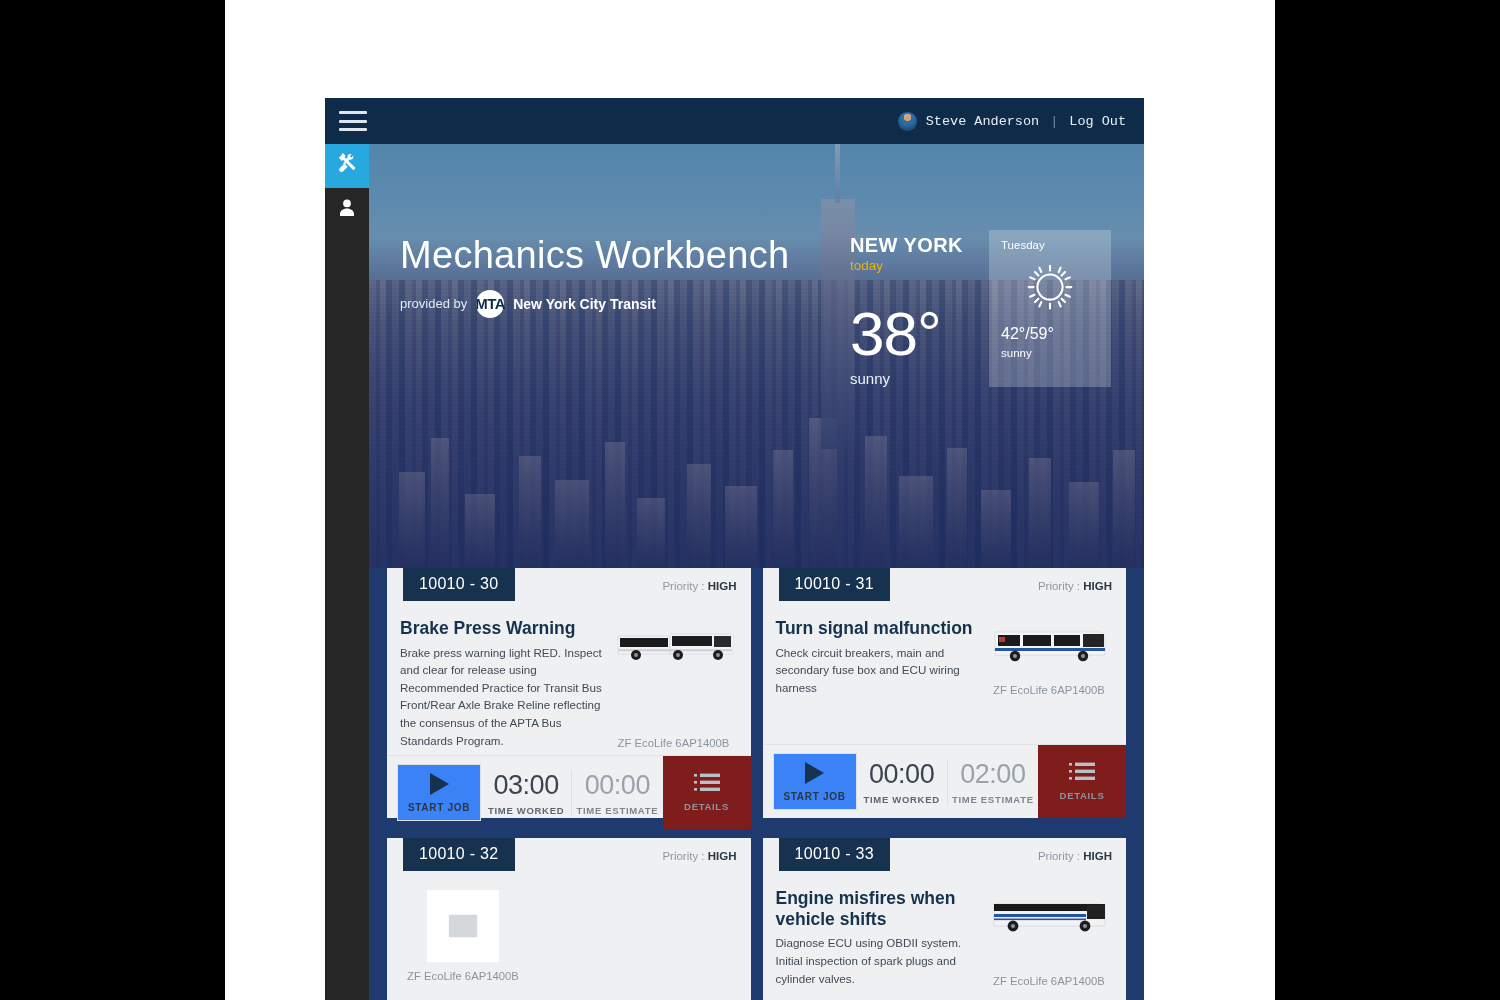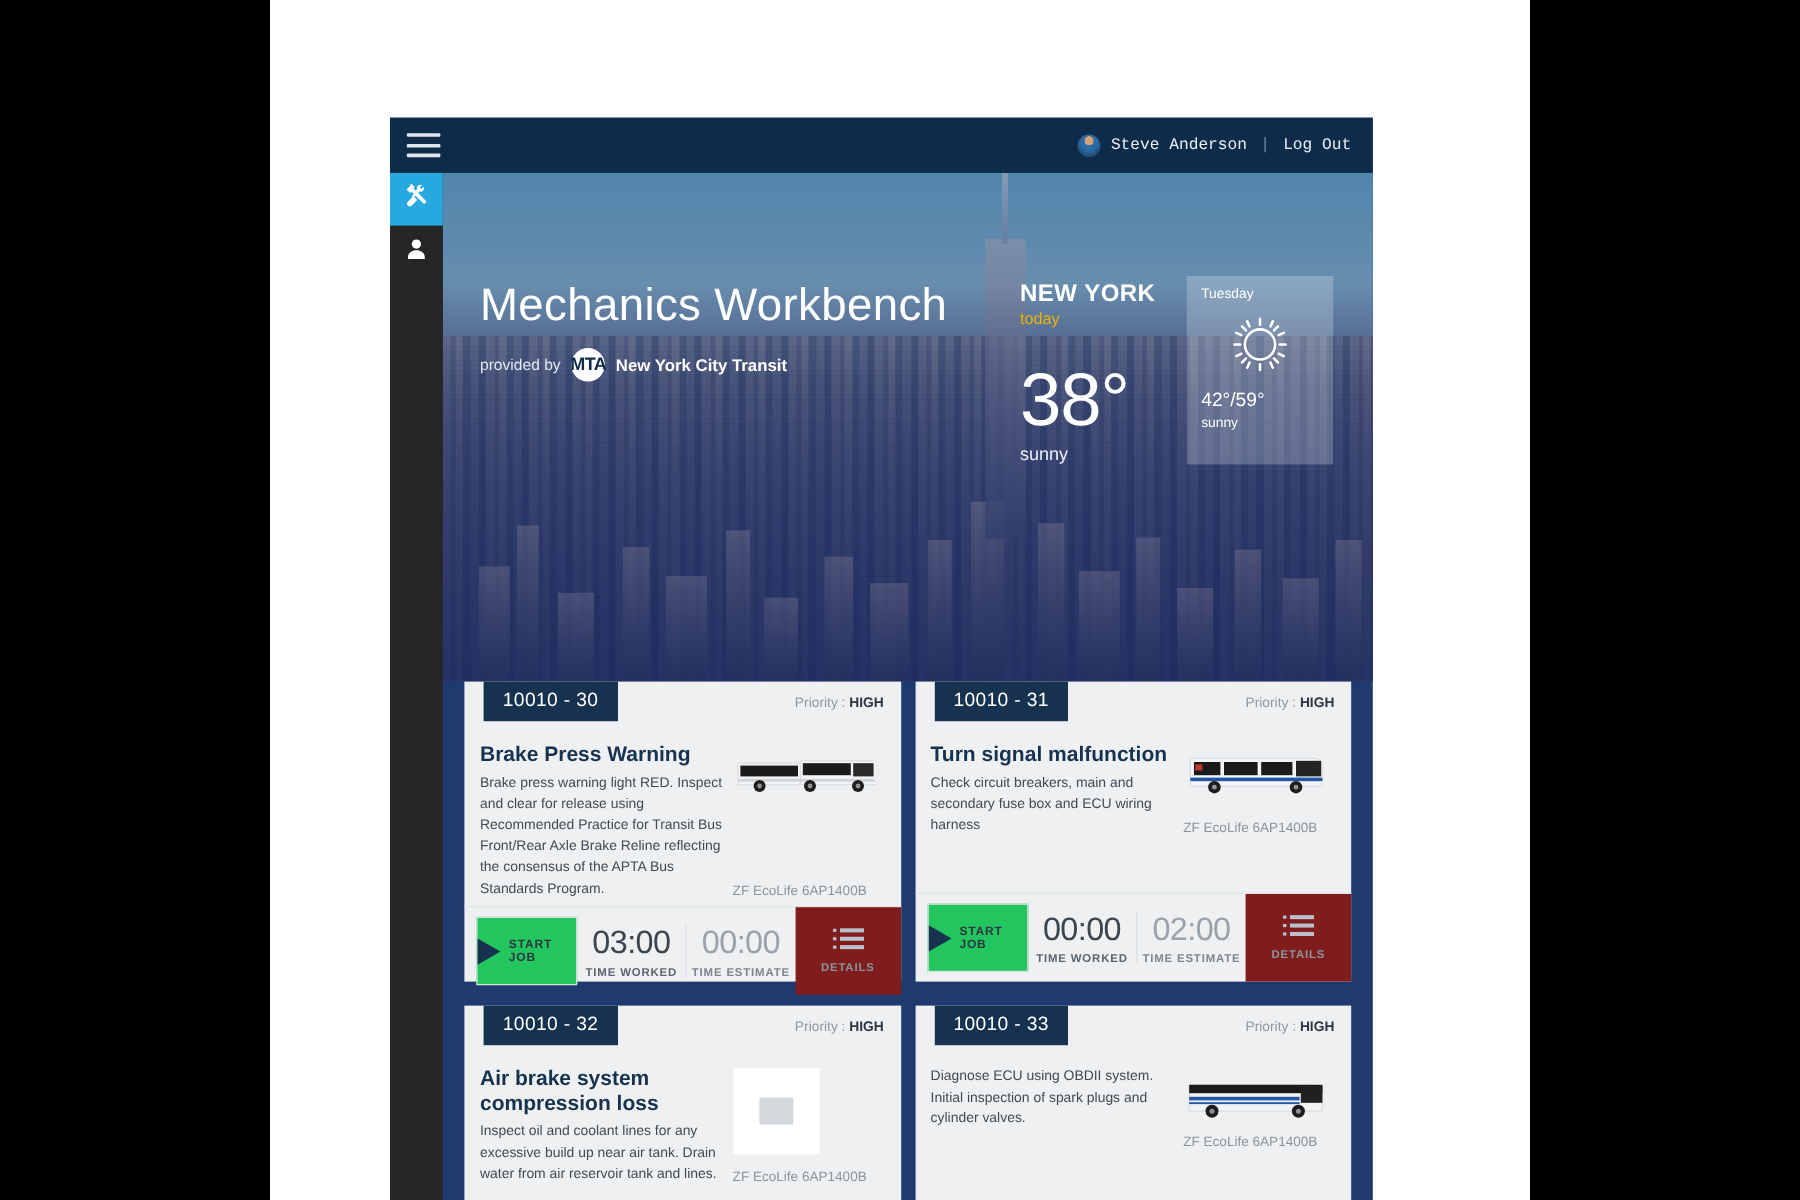--- a/index.html
+++ b/index.html
@@ -156,36 +156,36 @@
     font-size: 11.5px; color: #8f98a2;
   }
   .priority b { color: #2c3742; font-weight: 700; }
   .card-body { padding: 50px 14px 0 13px; display: flex; gap: 8px; }
   .card-text { flex: 1 1 auto; min-width: 0; }
   .card-text h3 {
     font-size: 17.5px; color: #16324f; font-weight: 700;
     line-height: 1.18; margin-bottom: 5px;
   }
   .card-text p { font-size: 11.6px; color: #404a54; line-height: 1.52; }
-  .card-media { width: 126px; flex: none; display: flex; flex-direction: column; align-items: flex-start; }
+  .card-media { width: 126px; flex: none; display: flex; flex-direction: column; align-items: center; }
   .bus { width: 120px; height: 46px; margin-top: 4px; }
   .photo-ph {
     width: 72px; height: 72px; background: #ffffff; margin-top: 2px;
     display: flex; align-items: center; justify-content: center;
   }
   .photo-ph svg { width: 34px; height: 34px; fill: #d4d8dc; }
   .model { font-size: 11.3px; color: #8b949d; margin-top: auto; padding-top: 8px; white-space: nowrap; }
 
   .card-foot {
     flex: none; height: 74px; display: flex; align-items: stretch;
     border-top: 1px solid #e1e4e7;
   }
   .startjob {
     width: 84px; margin: 8px 0 8px 10px; border: 1px solid #dcdfe3;
-    background: #22c55e; display: flex; flex-direction: row;
+    background: #3b82f6; display: flex; flex-direction: column;
     align-items: center; justify-content: center; gap: 7px; cursor: pointer;
   }
   .startjob .tri {
     width: 0; height: 0; border-left: 19px solid #16324f;
     border-top: 11px solid transparent; border-bottom: 11px solid transparent;
   }
   .startjob .lbl { font-size: 10px; font-weight: 700; color: #2c3742; letter-spacing: .7px; }
   .timer { flex: 1 1 0; display: flex; flex-direction: column; align-items: center; justify-content: center; gap: 4px; }
   .timer .val { font-size: 27px; font-weight: 300; color: #3a4550; letter-spacing: -.5px; }
   .timer.muted .val { color: #9aa2ab; }
@@ -424,44 +424,41 @@
             <span class="cap">DETAILS</span>
           </div>
         </div>
       </div>
 
       <div class="card">
         <div class="card-top">
           <div class="badge">10010 - 32</div>
           <div class="priority"><span>Priority : </span><b>HIGH</b></div>
           <div class="card-body">
-            <div class="card-text">
-              <h3>Air brake system compression loss</h3>
-              <p>Inspect oil and coolant lines for any excessive build up near air tank. Drain water from air reservoir tank and lines.</p>
-            </div>
             <div class="card-media">
               <div class="photo-ph">
                 <svg viewBox="0 0 24 24">
                   <path d="M3 4h18c.6 0 1 .4 1 1v14c0 .6-.4 1-1 1H3c-.6 0-1-.4-1-1V5c0-.6.4-1 1-1zm1 13.5 5-5.5 3.2 3.6L16 11l4 6.5H4z"></path>
                   <circle cx="8" cy="8.6" r="1.8"></circle>
                 </svg>
               </div>
               <span class="model">ZF EcoLife 6AP1400B</span>
             </div>
           </div>
         </div>
 
       </div>
 
       <div class="card">
         <div class="card-top">
           <div class="badge">10010 - 33</div>
           <div class="priority"><span>Priority : </span><b>HIGH</b></div>
           <div class="card-body">
             <div class="card-text">
+              <h3>Engine misfires when vehicle shifts</h3>
               <p>Diagnose ECU using OBDII system. Initial inspection of spark plugs and cylinder valves.</p>
             </div>
             <div class="card-media">
               <svg class="bus" viewBox="0 0 120 46">
                 <path d="M5 12h103c4 0 8 3 8 8v14H5z" fill="#f1f2f3" stroke="#cbcfd3" stroke-width=".6"></path>
                 <rect x="5" y="12" width="111" height="7" fill="#1a1a1a"></rect>
                 <rect x="98" y="13" width="18" height="14" fill="#202020"></rect>
                 <rect x="5" y="22" width="92" height="3" fill="#2455a4"></rect>
                 <rect x="5" y="26.5" width="92" height="1.6" fill="#2455a4"></rect>
                 <circle cx="24" cy="34" r="5.4" fill="#1c1c1c"></circle>

